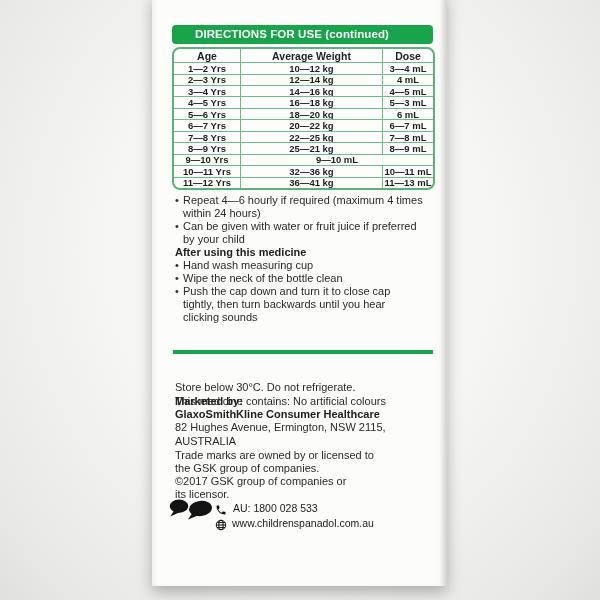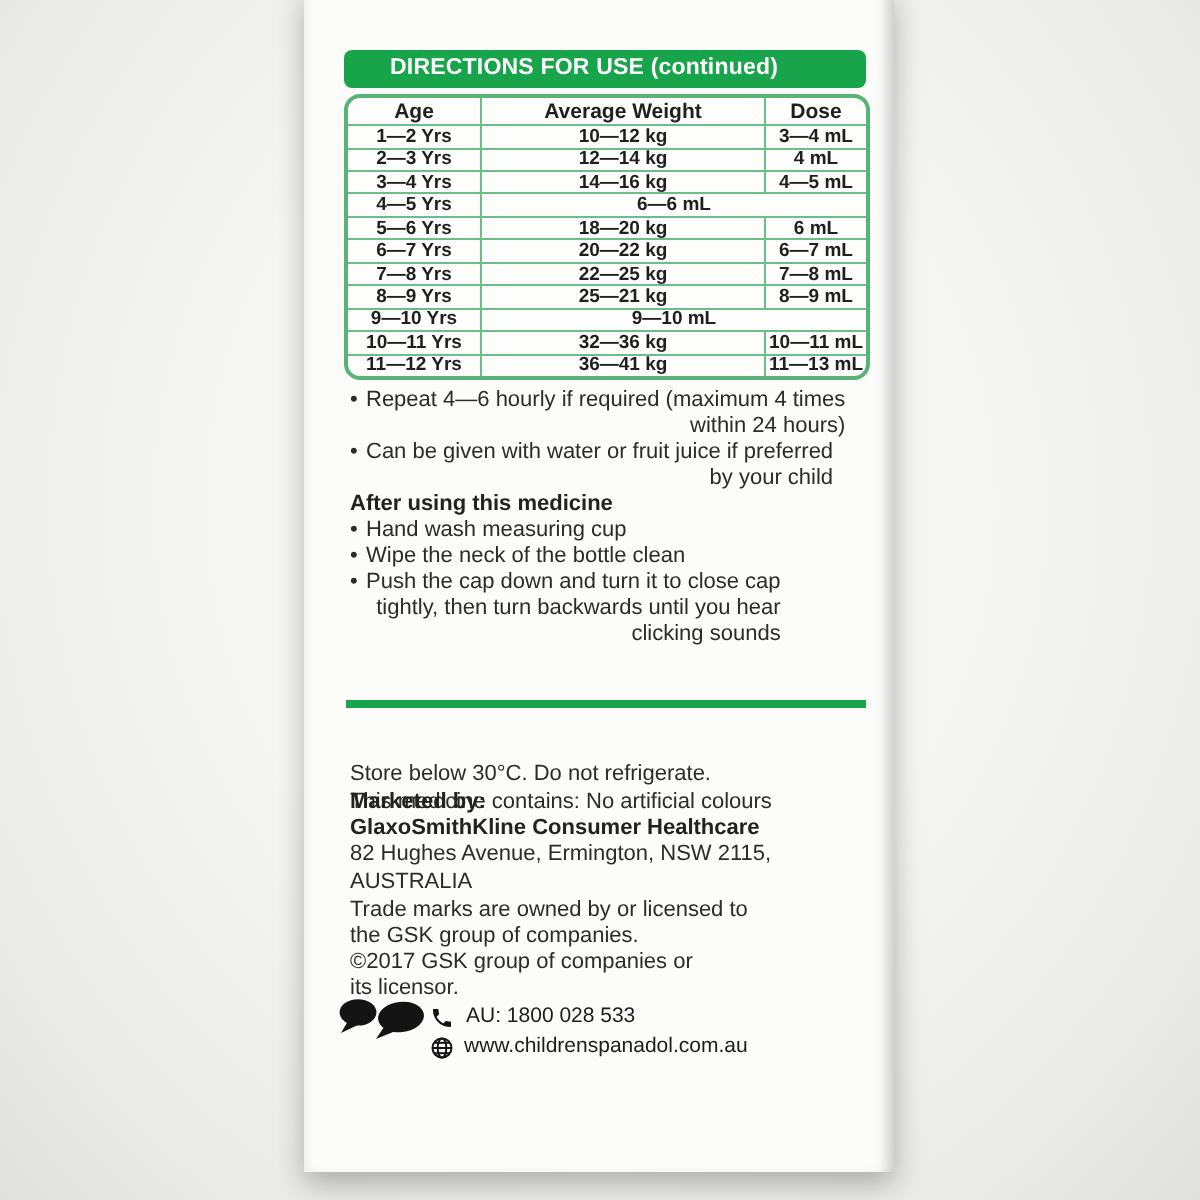--- a/index.html
+++ b/index.html
@@ -42,21 +42,21 @@
     font-weight:bold;font-size:9.5px;color:#1f1f1f;white-space:nowrap;box-sizing:border-box;}
   .trow.head .tcell{font-size:10.5px;}
   .col-age{width:66px;}
   .col-weight{width:142px;border-left:1px solid #6dbd88;}
   .col-dose{flex:1;border-left:1px solid #6dbd88;}
   
   .txt{font-size:11px;line-height:13px;color:#2b2b2b;}
   .bold{font-weight:bold;color:#222;}
   .bullet{display:flex;}
   .bmark{width:8px;flex:none;}
-  .btext{white-space:pre;text-align:right;}
+  .btext{white-space:pre;}
   .notes{position:absolute;left:23px;top:194px;}
   .after-head{position:absolute;left:23px;top:246px;}
   .after-list{position:absolute;left:23px;top:259px;line-height:12.9px;}
   .divider{position:absolute;left:21px;top:350px;width:260px;height:4px;background:#17a44a;}
   .storage{position:absolute;left:23px;top:360px;line-height:14px;white-space:pre;margin-top:20px;}
   .marketed{position:absolute;left:23px;top:395px;line-height:13.2px;}
   .marketed .addr{white-space:pre;}
   .legal{position:absolute;left:23px;top:449px;line-height:13.1px;white-space:pre;}
   
   .bubbles{position:absolute;left:17px;top:498px;}
@@ -93,21 +93,22 @@
           <div class="tcell col-weight">12—14 kg</div>
           <div class="tcell col-dose">4 mL</div>
         </div>
         <div class="trow">
           <div class="tcell col-age">3—4 Yrs</div>
           <div class="tcell col-weight">14—16 kg</div>
           <div class="tcell col-dose">4—5 mL</div>
         </div>
         <div class="trow">
           <div class="tcell col-age">4—5 Yrs</div>
-          <div class="tcell col-dose">6—6 mL</div>
+          <div class="tcell col-weight">16—18 kg</div>
+          <div class="tcell col-dose">5—3 mL</div>
         </div>
         <div class="trow">
           <div class="tcell col-age">5—6 Yrs</div>
           <div class="tcell col-weight">18—20 kg</div>
           <div class="tcell col-dose">6 mL</div>
         </div>
         <div class="trow">
           <div class="tcell col-age">6—7 Yrs</div>
           <div class="tcell col-weight">20—22 kg</div>
           <div class="tcell col-dose">6—7 mL</div>

